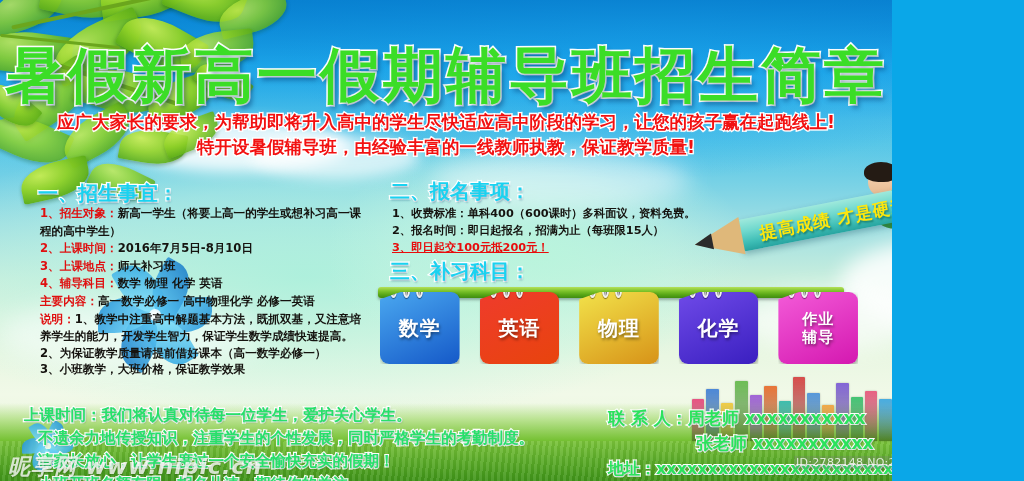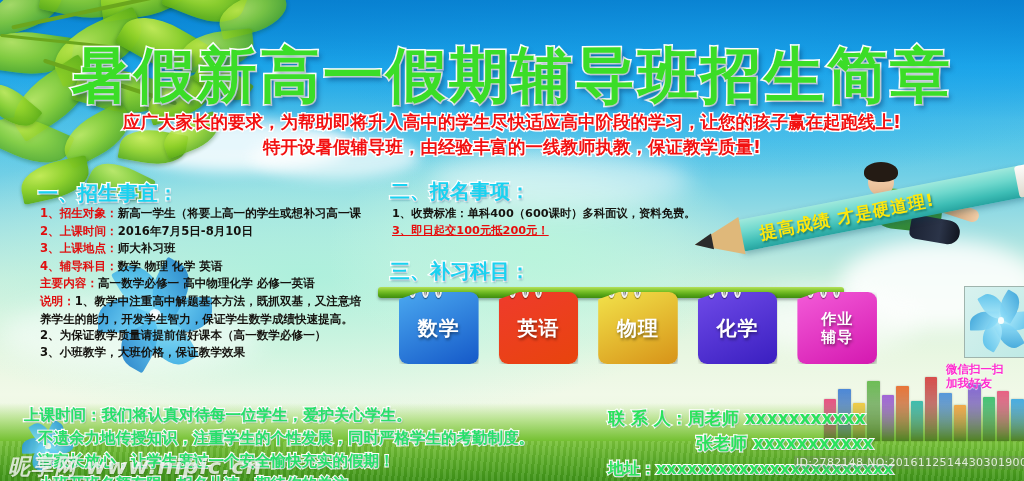--- a/index.html
+++ b/index.html
@@ -1,21 +1,21 @@
 <!DOCTYPE html>
 <html><head>
 <meta charset="utf-8">
 <style>
   * { margin:0; padding:0; box-sizing:border-box; }
   html,body { width:1024px; height:481px; overflow:hidden; }
   body {
     font-family:"DejaVu Sans","Liberation Sans",sans-serif;
     position:relative; background:#0aa7e8;
   }
-  #poster { position:relative; width:1024px; height:481px; overflow:hidden; }
+  #poster { position:relative; width:892px; height:481px; overflow:hidden; }
 
   
   .bg-sky {
     position:absolute; inset:0;
     background:
       radial-gradient(ellipse 60% 45% at 72% 6%, #1ea7ef 0%, rgba(30,167,239,0) 70%),
       linear-gradient(180deg,#0e8fe0 0%, #1fa6ea 14%, #56c6e8 30%, #9adde3 46%,
                       #c8eedd 58%, #ddf4df 66%, #e9f7e2 74%, #f1f9e8 82%, #eaf6de 90%, #dff1cf 100%);
   }
   .bg-sky2 {
@@ -114,21 +114,21 @@
   .rrow { font-size:11.3px; line-height:17px; color:#15130f; font-weight:bold; }
   .rrow.hot { color:#e80c0c; text-decoration:underline; }
 
   
   .rail {
     position:absolute; left:378px; top:287px; width:466px; height:11px;
     border-radius:3px;
     background:linear-gradient(180deg,#b5e05a 0%, #7fc52c 35%, #57a616 70%, #3f8c10 100%);
     box-shadow:0 2px 3px rgba(0,0,0,.3);
   }
-  .subjects { position:absolute; left:399px; top:292px; width:470px; height:78px; display:flex;gap:28px; }
+  .subjects { position:absolute; left:380px; top:292px; width:470px; height:78px; display:flex;gap:28px; }
   .subject {
     position:relative; flex:1; height:72px; margin-right:-8px;
     border-radius:9px 9px 9px 9px;
     box-shadow:1px 2px 4px rgba(0,0,0,.35);
     display:flex; align-items:center; justify-content:center;
     color:#fff; font-weight:bold; font-size:20px; letter-spacing:1px;
     text-shadow:1px 2px 3px rgba(0,0,0,.45);
     clip-path:polygon(0 10%,26% 0,100% 0,100% 100%,0 100%);
   }
   .subject.two { font-size:15px; line-height:18px; text-align:center; }
@@ -340,37 +340,39 @@
       <div class="lead"></div>
       <div class="eraser"></div>
     </div>
     <div class="pencil-text">提高成绩  才是硬道理!</div>
   </div>
 
   <div class="sec-head" id="h1">一、招生事宜：</div>
   <div class="col-left">
     <div id="s1rows">
         <div class="row"><span class="k">1、招生对象：</span><span class="v">新高一学生（将要上高一的学生或想补习高一课</span></div>
+        <div class="row"><span class="k"></span><span class="v">程的高中学生）</span></div>
         <div class="row"><span class="k">2、上课时间：</span><span class="v">2016年7月5日-8月10日</span></div>
         <div class="row"><span class="k">3、上课地点：</span><span class="v">师大补习班</span></div>
         <div class="row"><span class="k">4、辅导科目：</span><span class="v">数学 物理 化学 英语</span></div>
         <div class="row"><span class="k">主要内容：</span><span class="v">高一数学必修一 高中物理化学 必修一英语</span></div>
         <div class="row"><span class="k">说明：</span><span class="v">1、教学中注重高中解题基本方法，既抓双基，又注意培</span></div>
       </div>
     <div id="s1cont">
         <div class="cont">养学生的能力，开发学生智力，保证学生数学成绩快速提高。</div>
         <div class="cont">2、为保证教学质量请提前借好课本（高一数学必修一）</div>
         <div class="cont">3、小班教学，大班价格，保证教学效果</div>
       </div>
   </div>
 
   <div class="sec-head" id="h2">二、报名事项：</div>
   <div class="col-right">
     <div id="s2rows">
         <div class="rrow">1、收费标准：单科400（600课时）多科面议，资料免费。</div>
+        <div class="rrow">2、报名时间：即日起报名，招满为止（每班限15人）</div>
         <div class="rrow hot">3、即日起交100元抵200元！</div>
       </div>
   </div>
 
   <div class="sec-head" id="h3">三、补习科目：</div>
   <div class="rail"></div>
   <div class="subjects" id="subjects">
       <div class="subject" style="background: linear-gradient(155deg, rgb(74, 168, 240) 0%, rgb(21, 89, 200) 100%); z-index: 10;">
         <div class="rings">
           <div class="ring"></div>

